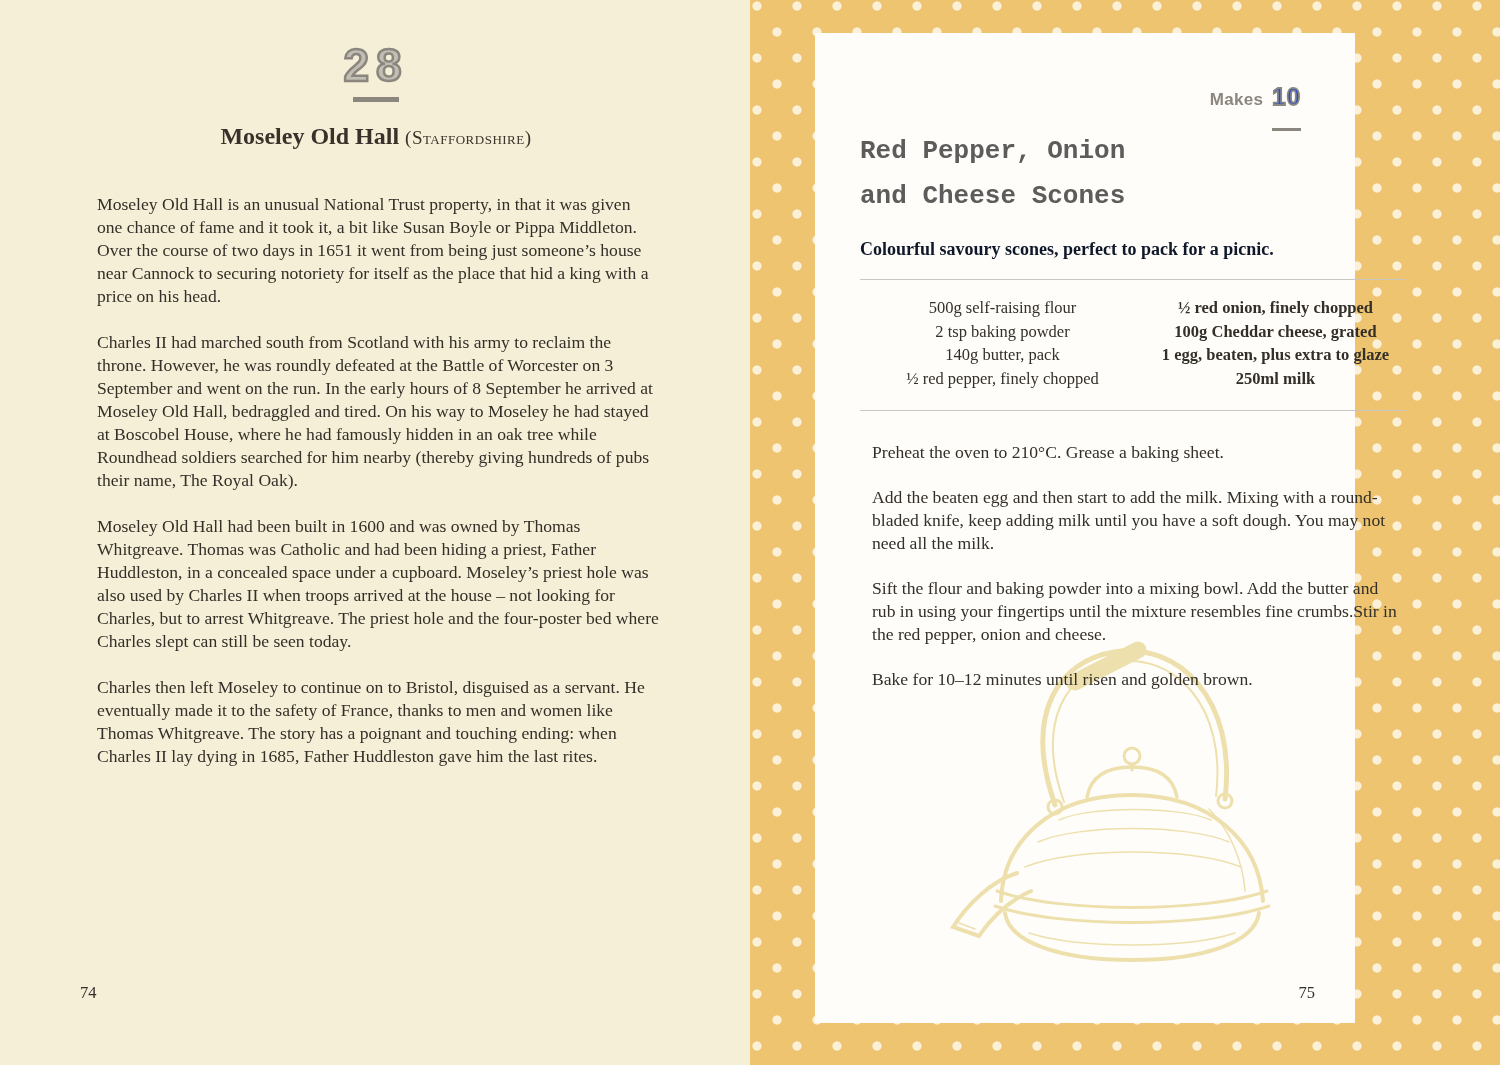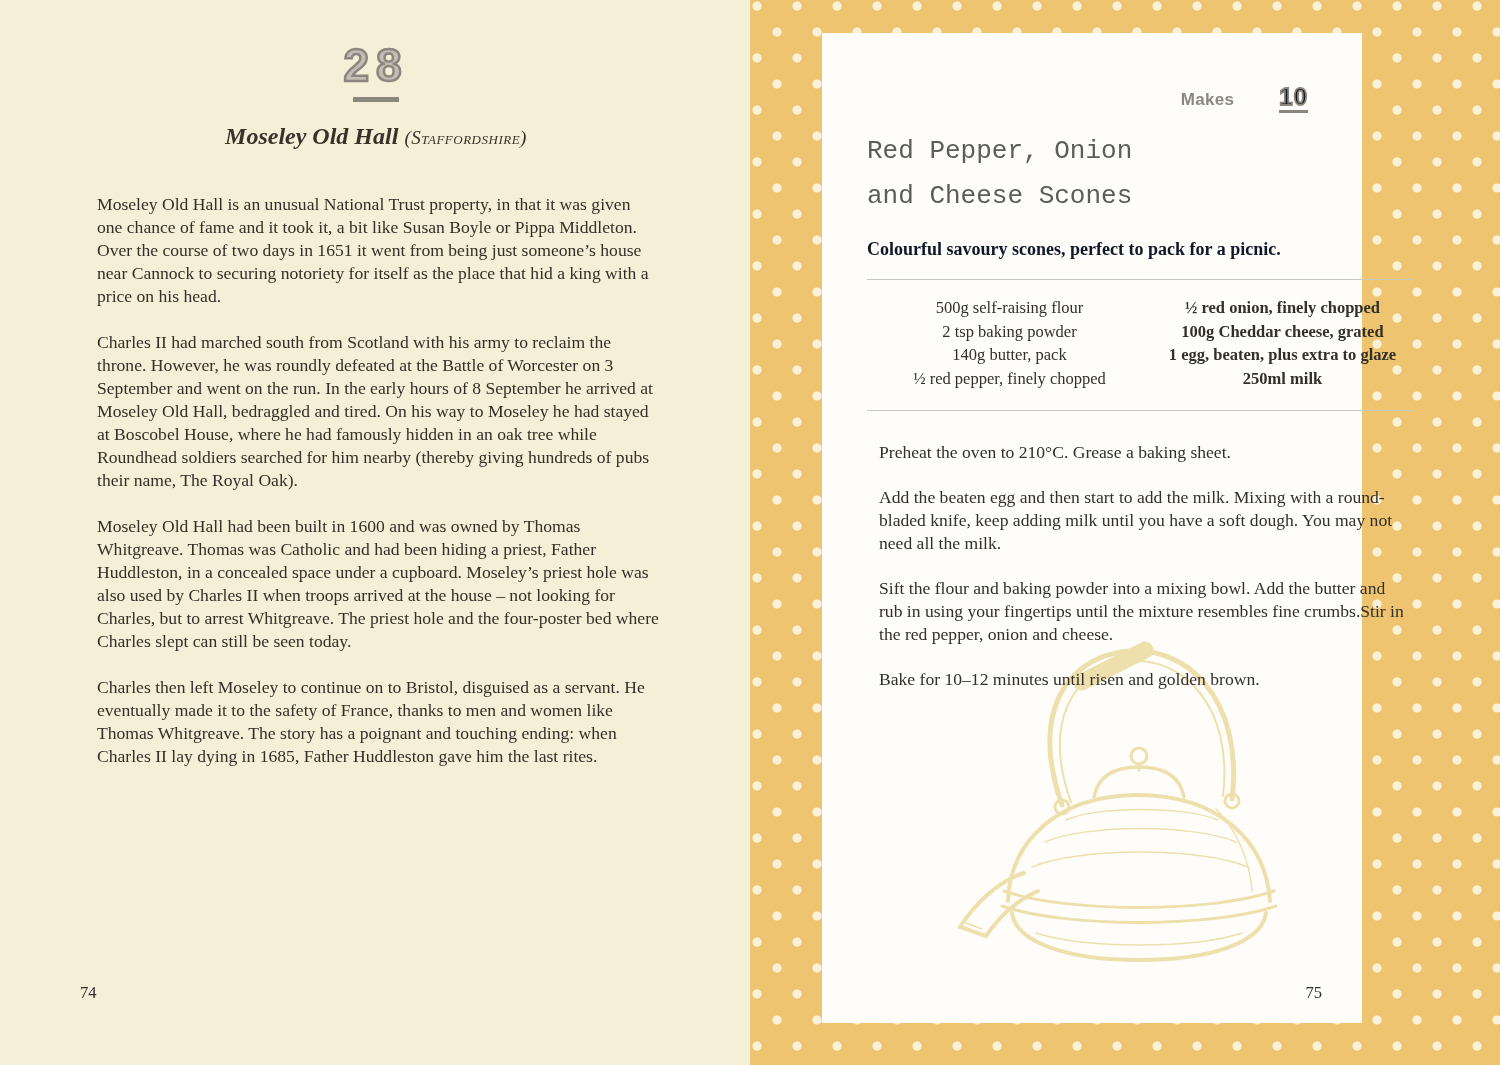--- a/index.html
+++ b/index.html
@@ -28,21 +28,21 @@
     font-family:"Liberation Sans",sans-serif;
     font-weight:bold;font-size:46px;line-height:50px;
     color:var(--number_fill);
     -webkit-text-stroke:2.5px var(--gray_accent);
     letter-spacing:7px;
   }
   .chapter-rule{width:46px;height:5px;background:var(--gray_accent);margin:7px auto 0;}
   .chapter-title{
     margin-top:21px;
     font-family:"Liberation Serif",serif;
-    font-weight:bold;font-size:24px;color:#39312a;font-style:italic;
+    font-weight:bold;font-size:24px;color:#39312a;
   }
   .chapter-region{
     font-weight:normal;font-size:19px;
     font-variant:small-caps;letter-spacing:0.5px;color:#39312a;
   }
   .story{
     position:absolute;top:193px;left:97px;width:562px;
     font-size:17.6px;line-height:23px;color:var(--ink);
   }
   .story p{margin:0 0 23px 0;}
@@ -53,39 +53,39 @@
   .right-page{
     position:absolute;left:750px;top:0;width:750px;height:1065px;
     background-color:var(--polka_bg);
     background-image:
       radial-gradient(circle,var(--polka_dot) 4.2px,rgba(0,0,0,0) 5px),
       radial-gradient(circle,var(--polka_dot) 4.2px,rgba(0,0,0,0) 5px);
     background-size:40px 52px;
     background-position:7px 6px,27px 32px;
   }
   .recipe-card{
-    position:absolute;left:72px;top:33px;width:540px;height:990px;
+    position:absolute;left:65px;top:33px;width:540px;height:990px;
     background:var(--card_bg);
   }
   .makes-line{
     position:absolute;top:52px;right:54px;z-index:2;
     font-family:"Liberation Sans",sans-serif;color:var(--gray_accent);
     display:flex;align-items:baseline;gap:9px;
   }
   .makes-label{font-weight:bold;font-size:17px;letter-spacing:0.3px;}
   .makes-value{
     font-weight:bold;font-size:24px;
-    color:#0f172a;-webkit-text-stroke:1.8px var(--gray_accent);
+    color:#1d4ed8;-webkit-text-stroke:1.8px var(--gray_accent);
     border-bottom:3px solid var(--gray_accent);
-    padding-bottom:1px;line-height:24px;letter-spacing:1px;margin-left:36px;
+    padding-bottom:19px;line-height:24px;letter-spacing:1px;
   }
   .recipe-title{
     position:absolute;top:96px;left:45px;z-index:2;
     font-family:"Liberation Mono",monospace;
-    font-weight:normal;font-size:26px;line-height:45px;
+    font-weight:bold;font-size:26px;line-height:45px;
     color:var(--title_gray);letter-spacing:0px;white-space:nowrap;
   }
   .recipe-subtitle{
     position:absolute;top:206px;left:45px;width:546px;z-index:2;
     font-weight:bold;font-size:18px;color:#0f172a;
   }
   .rule{position:absolute;left:45px;width:546px;height:1px;background:var(--rule_gray);z-index:2;}
   .rule-top{top:246px;}
   .rule-bottom{top:377px;}
   .ingredients{

